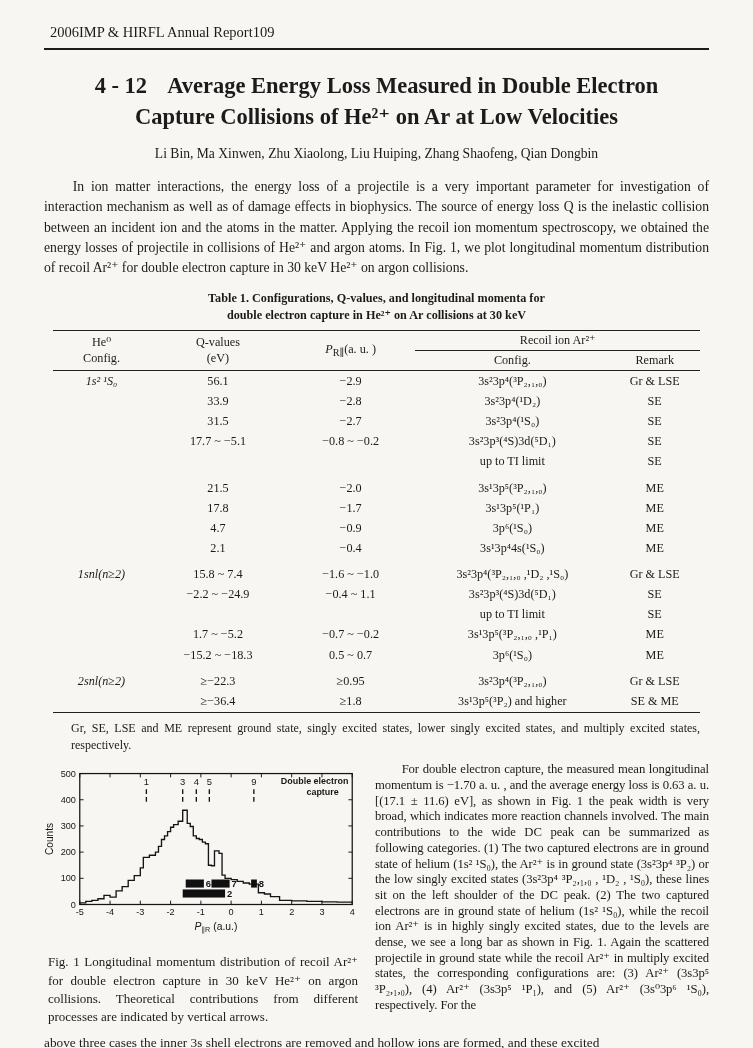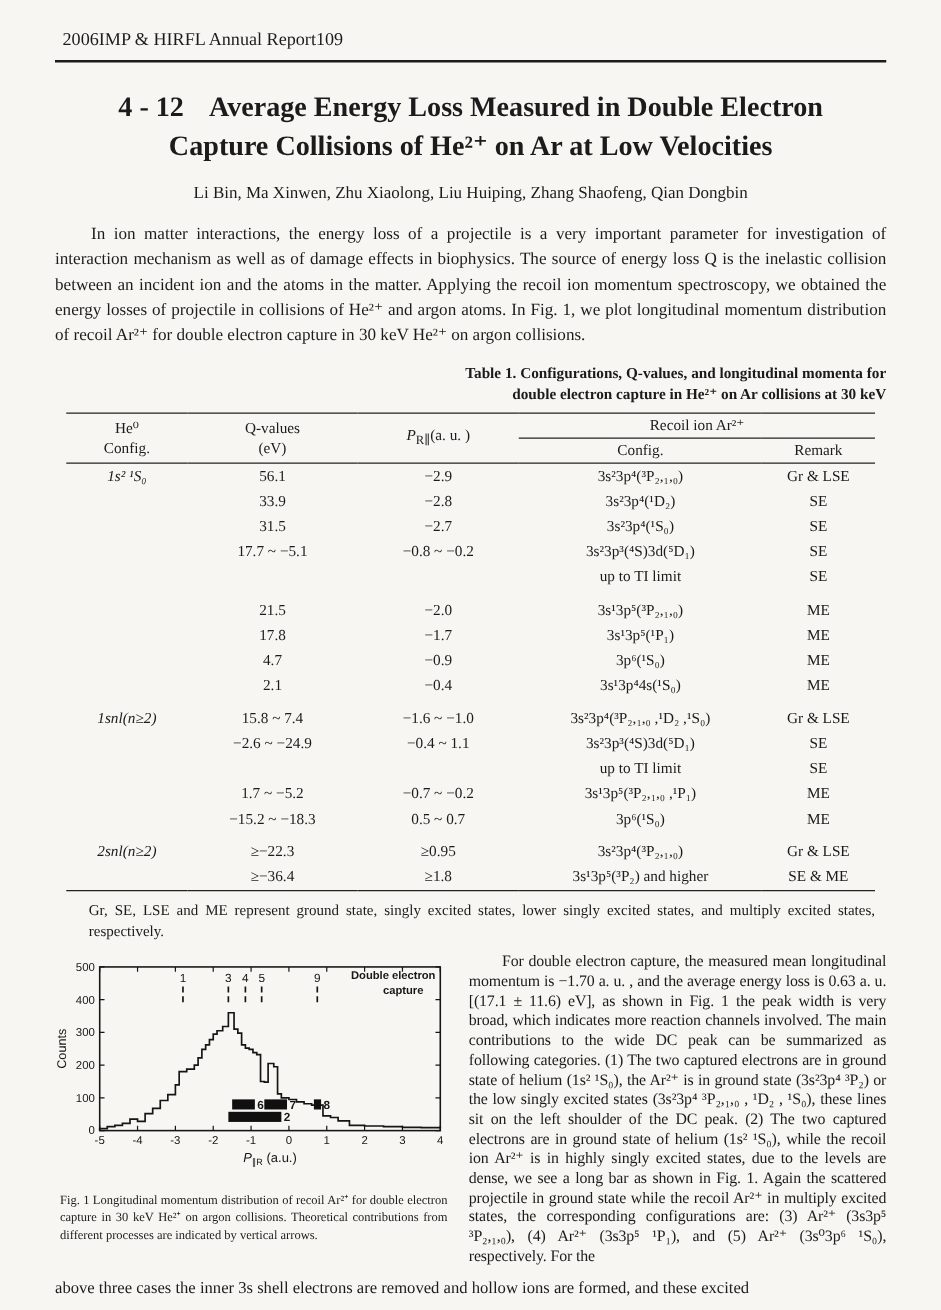--- a/index.html
+++ b/index.html
@@ -14,39 +14,39 @@
     font-size:14.5px;padding:0 6px;}
   .head-rule{border:none;border-top:2.4px solid #1c1c1c;margin:7px 0 0 0;}
   
   .title{ text-align:center;font-weight:bold;font-size:22.5px;line-height:1.38;margin-top:20px;}
   .title .art-no{margin-right:20px;}
   
   .authors{text-align:center;font-size:13.6px;line-height:1.45;margin-top:12px;}
   
   .intro{font-size:13.7px;line-height:1.49;text-align:justify;text-indent:2.1em;margin-top:13px;}
   
-  .tbl-caption{text-align:right;font-weight:bold;font-size:12.2px;line-height:1.4;margin-top:11px;}
+  .tbl-caption{text-align:center;font-weight:bold;font-size:12.2px;line-height:1.4;margin-top:11px;}
   table.datatable{border-collapse:collapse;width:calc(100% - 18px);margin:6px 9px 0 9px;
     font-size:12.2px;border-top:1.7px solid #222;border-bottom:1.7px solid #222;}
   table.datatable thead{border-bottom:1.2px solid #222;}
   table.datatable th{font-weight:normal;padding:2px 2px;text-align:center;vertical-align:middle;line-height:1.25;}
   th.c-recoil{border-bottom:1px solid #222;}
   table.datatable td{text-align:center;padding:2.4px 2px;line-height:1.25;}
   td.col0{text-align:left;padding-left:16px;}
   td.col0,td.col3{font-style:italic;}
   td.col3{font-style:normal;}
   tr.group-start td{padding-top:9px;}
   .col-he{width:15%;} .col-q{width:21%;} .col-p{width:20%;} .col-cfg{width:30%;} .col-rem{width:14%;}
   .tbl-foot{font-size:12px;line-height:1.4;margin:7px 9px 0 27px;text-align:justify;}
   
   .two-col{display:flex;gap:13px;margin-top:9px;}
   .left-col{flex:0 0 318px;width:318px;}
   .right-col{flex:1;font-size:12.7px;line-height:1.235;text-align:justify;letter-spacing:-0.1px;}
   .right-col p{margin:0;text-indent:2.1em;}
-  .fig-caption{font-size:10px;line-height:1.4;text-align:justify;margin-top:6px;padding:0 4px 0 4px;font-family:Liberation Serif, serif;}
+  .fig-caption{font-size:13px;line-height:1.4;text-align:justify;margin-top:6px;padding:0 4px 0 4px;}
   .bottom-line{font-size:13.3px;line-height:1.4;text-align:justify;margin-top:8px;}
   svg text{font-family:"Liberation Sans","DejaVu Sans",sans-serif;fill:#161616;}
 </style>
 </head>
 <body>
 
 <div class="page">
 
   <div class="runhead">
     <span>2006</span>
@@ -160,21 +160,21 @@
         </tr>
         <tr class="group-start">
           <td class="col0">1snl(n≥2)</td>
           <td class="col1">15.8 ~ 7.4</td>
           <td class="col2">−1.6 ~ −1.0</td>
           <td class="col3">3s²3p⁴(³P₂,₁,₀ ,¹D₂ ,¹S₀)</td>
           <td class="col4">Gr &amp; LSE</td>
         </tr>
         <tr>
           <td class="col0"></td>
-          <td class="col1">−2.6 ~ −24.9</td>
+          <td class="col1">−2.2 ~ −24.9</td>
           <td class="col2">−0.4 ~ 1.1</td>
           <td class="col3">3s²3p³(⁴S)3d(⁵D₁)</td>
           <td class="col4">SE</td>
         </tr>
         <tr>
           <td class="col0"></td>
           <td class="col1"></td>
           <td class="col2"></td>
           <td class="col3">up to TI limit</td>
           <td class="col4">SE</td>

